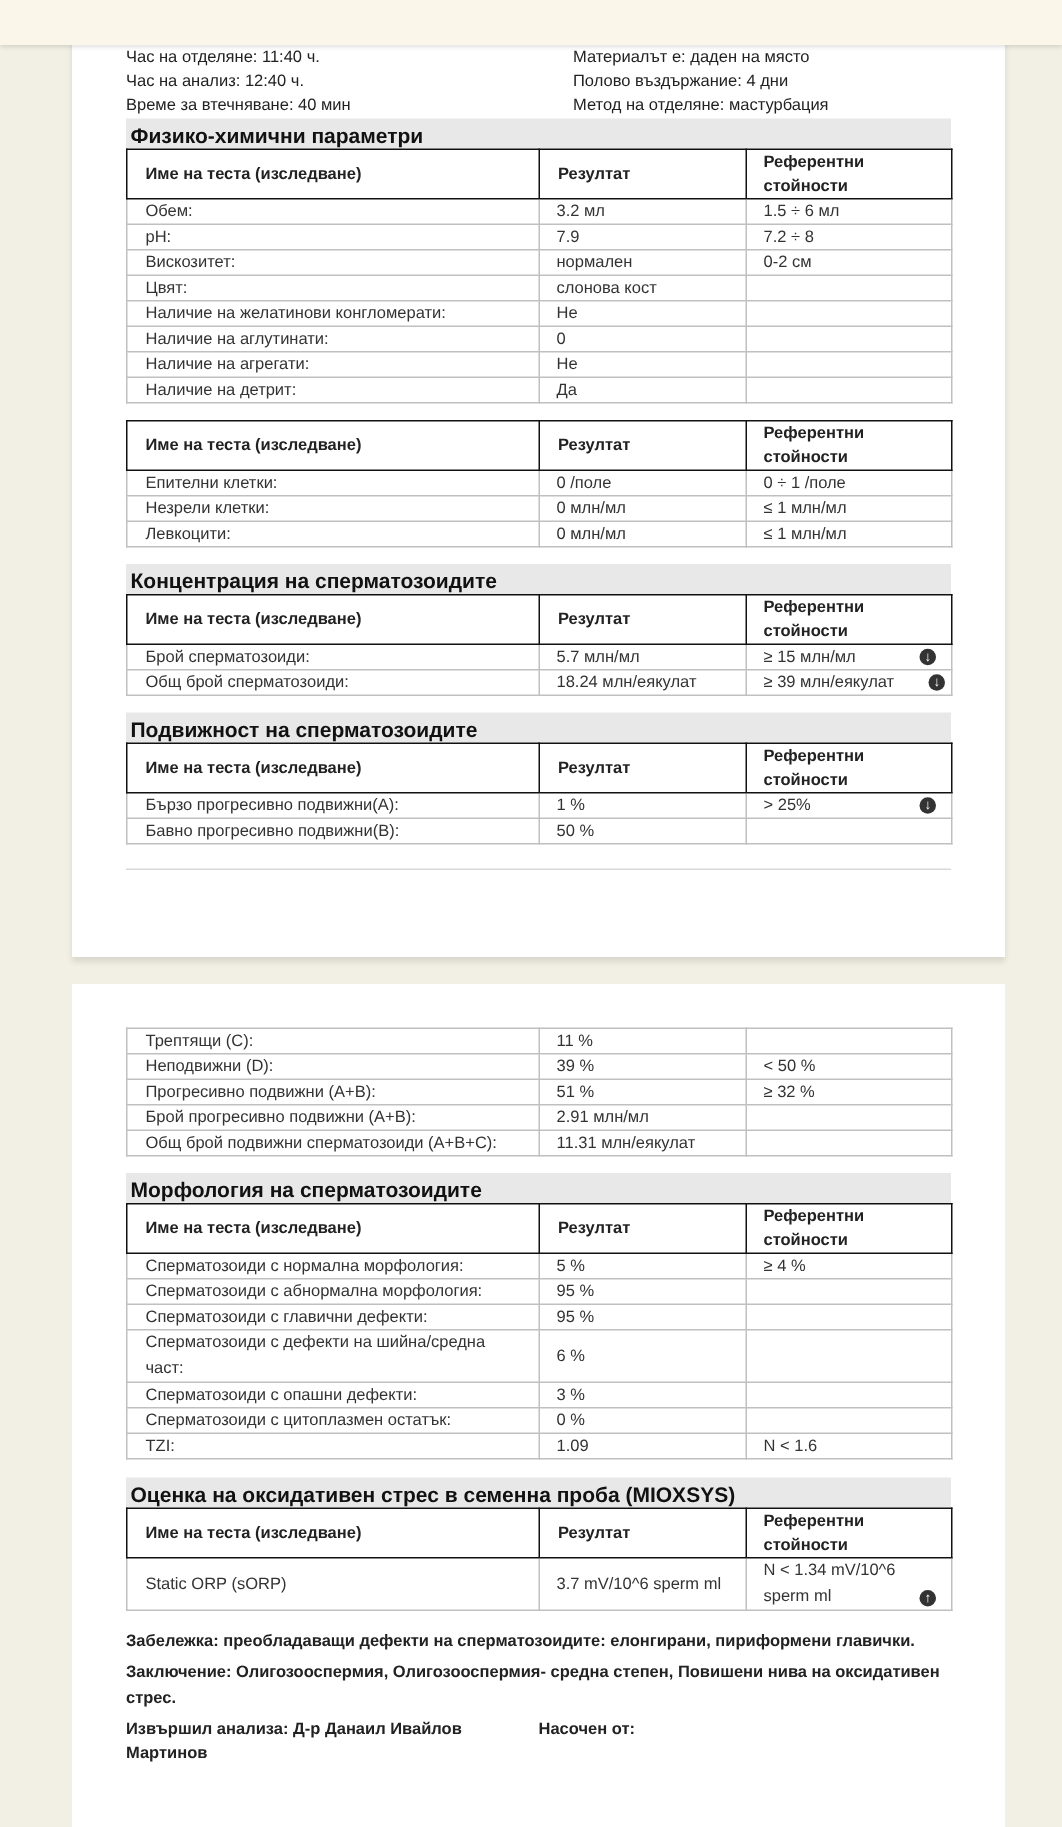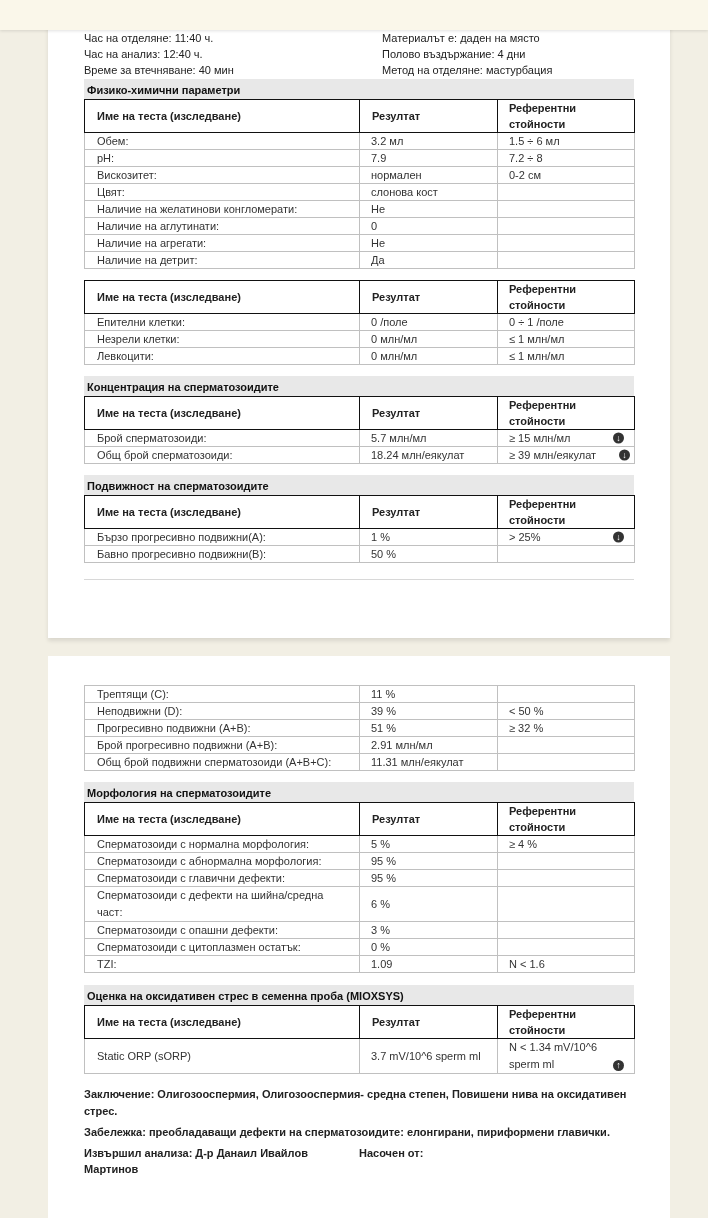--- a/index.html
+++ b/index.html
@@ -27,21 +27,21 @@
   .meta { position: absolute; top: 30px; left: 36px; width: 550px; }
   .meta-row { height: 16px; line-height: 16px; display: flex; }
   .meta-row span { display: block; }
   .meta-left { width: 275px; }
   .meta-right { width: 275px; padding-left: 23px; }
   .meta-row.clipped { color: #222; }
 
   .section { margin-bottom: 0; }
   .section-title {
     background: #e8e8e8; font-weight: bold; height: 20px; line-height: 22px;
-    padding-left: 3px; font-size: 11px; color: #111;
+    padding-left: 3px; font-size: 14px; color: #111;
   }
   table {
     width: 550px; border-collapse: collapse; table-layout: fixed;
   }
   th {
     font-weight: bold; text-align: left; height: 32px; vertical-align: middle;
     border-top: 1.5px solid #111; border-bottom: 1.5px solid #111;
     border-left: 1px solid #111; border-right: 1px solid #111;
     padding: 0 12px; font-size: 11px; line-height: 16px; color: #222;
   }
@@ -348,21 +348,21 @@
         <tr class="tall">
           <td>Static ORP (sORP)</td>
           <td class="res" style="line-height:17px;">3.7 mV/10^6 sperm ml</td>
           <td class="ref" style="line-height:17px; padding-right:24px;"><span>N &lt; 1.34 mV/10^6 sperm ml</span><span class="flag" style="top:auto; bottom:2px; transform:none;">↑</span></td>
         </tr>
       </tbody>
         </table>
     </div>
 
     <div class="notes" style="margin-top:12px;">
+      <p>Забележка: преобладаващи дефекти на сперматозоидите: елонгирани, пириформени главички.</p>
       <p>Заключение: Олигозооспермия, Олигозооспермия- средна степен, Повишени нива на оксидативен стрес.</p>
-      <p>Забележка: преобладаващи дефекти на сперматозоидите: елонгирани, пириформени главички.</p>
       <div class="sign">
         <span class="l">Извършил анализа: Д-р Данаил Ивайлов Мартинов</span>
         <span>Насочен от:</span>
       </div>
     </div>
   </div>
 </div>
 
 </body></html>

